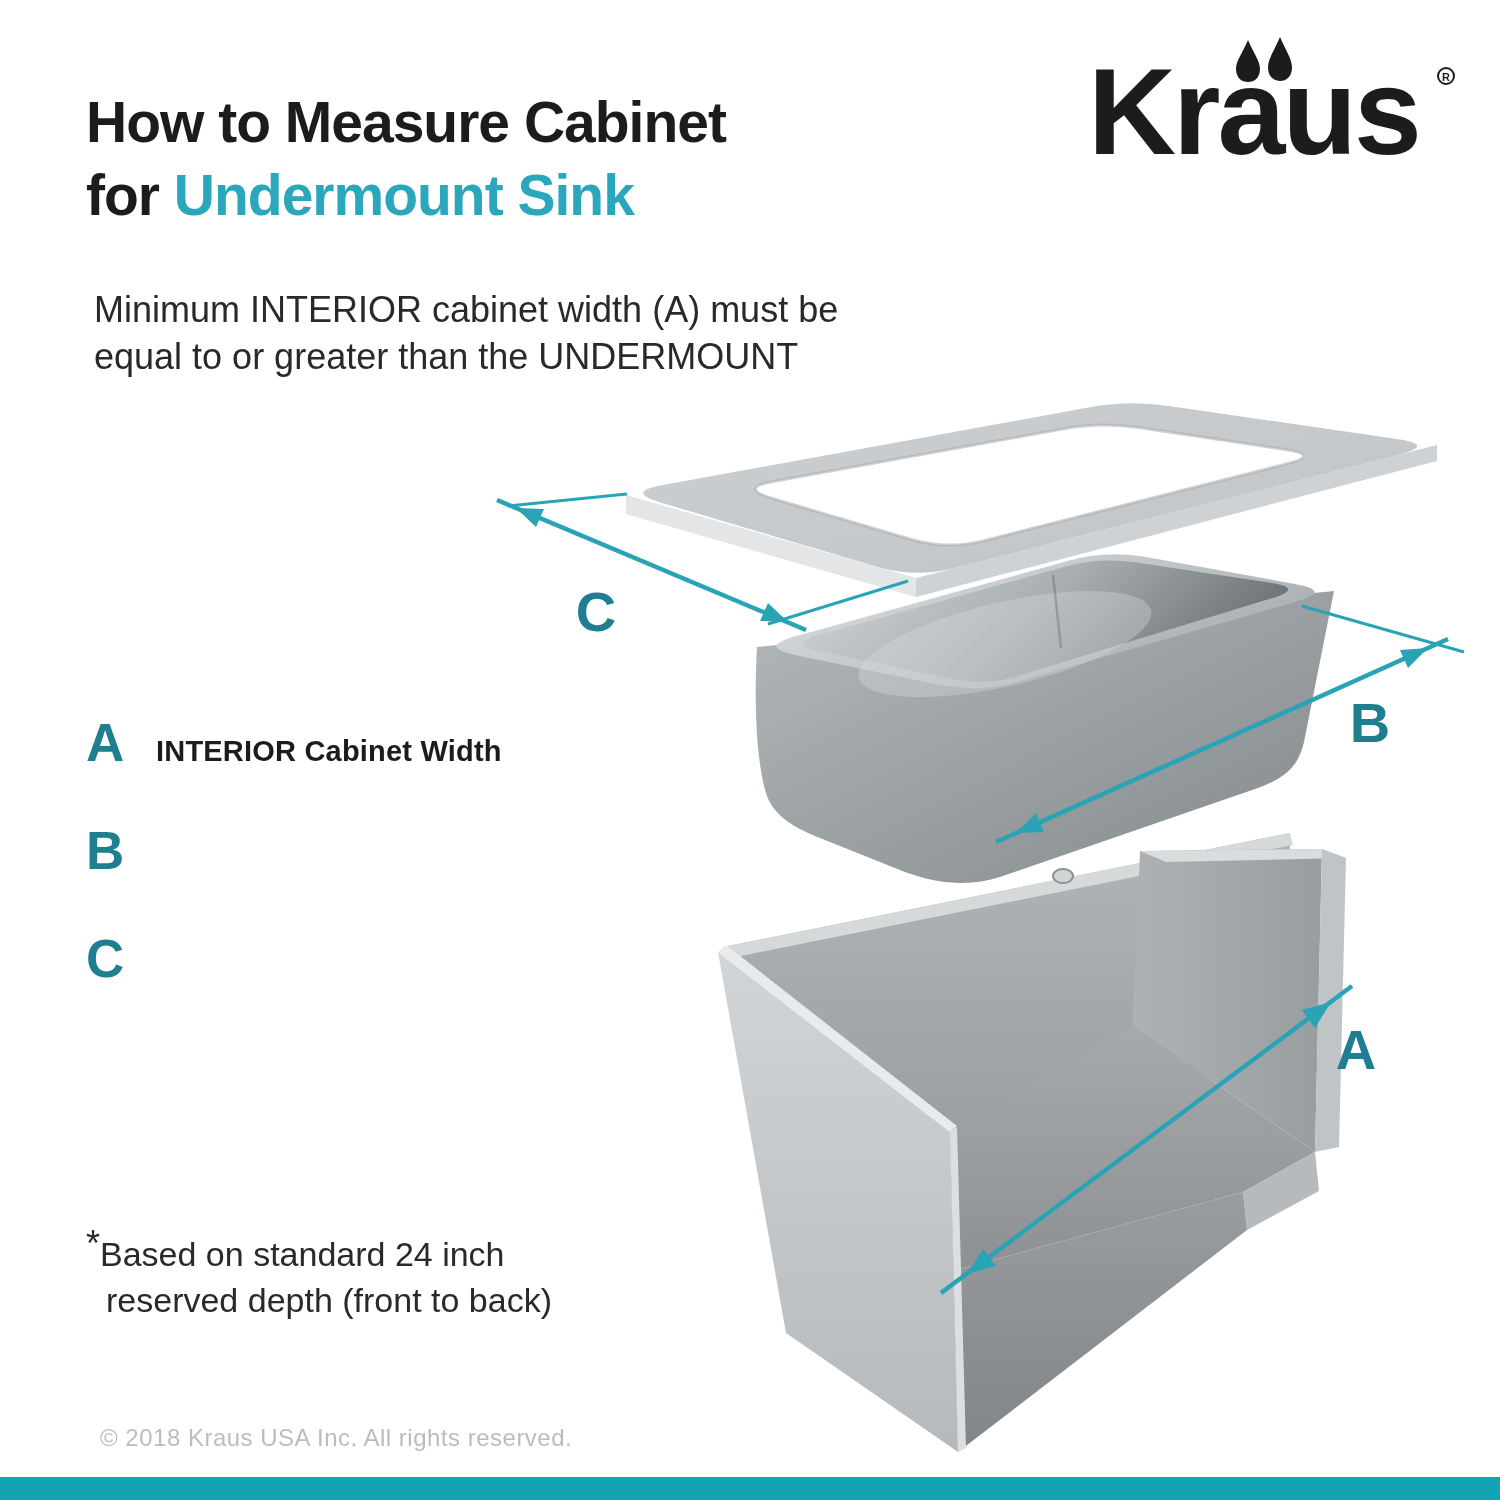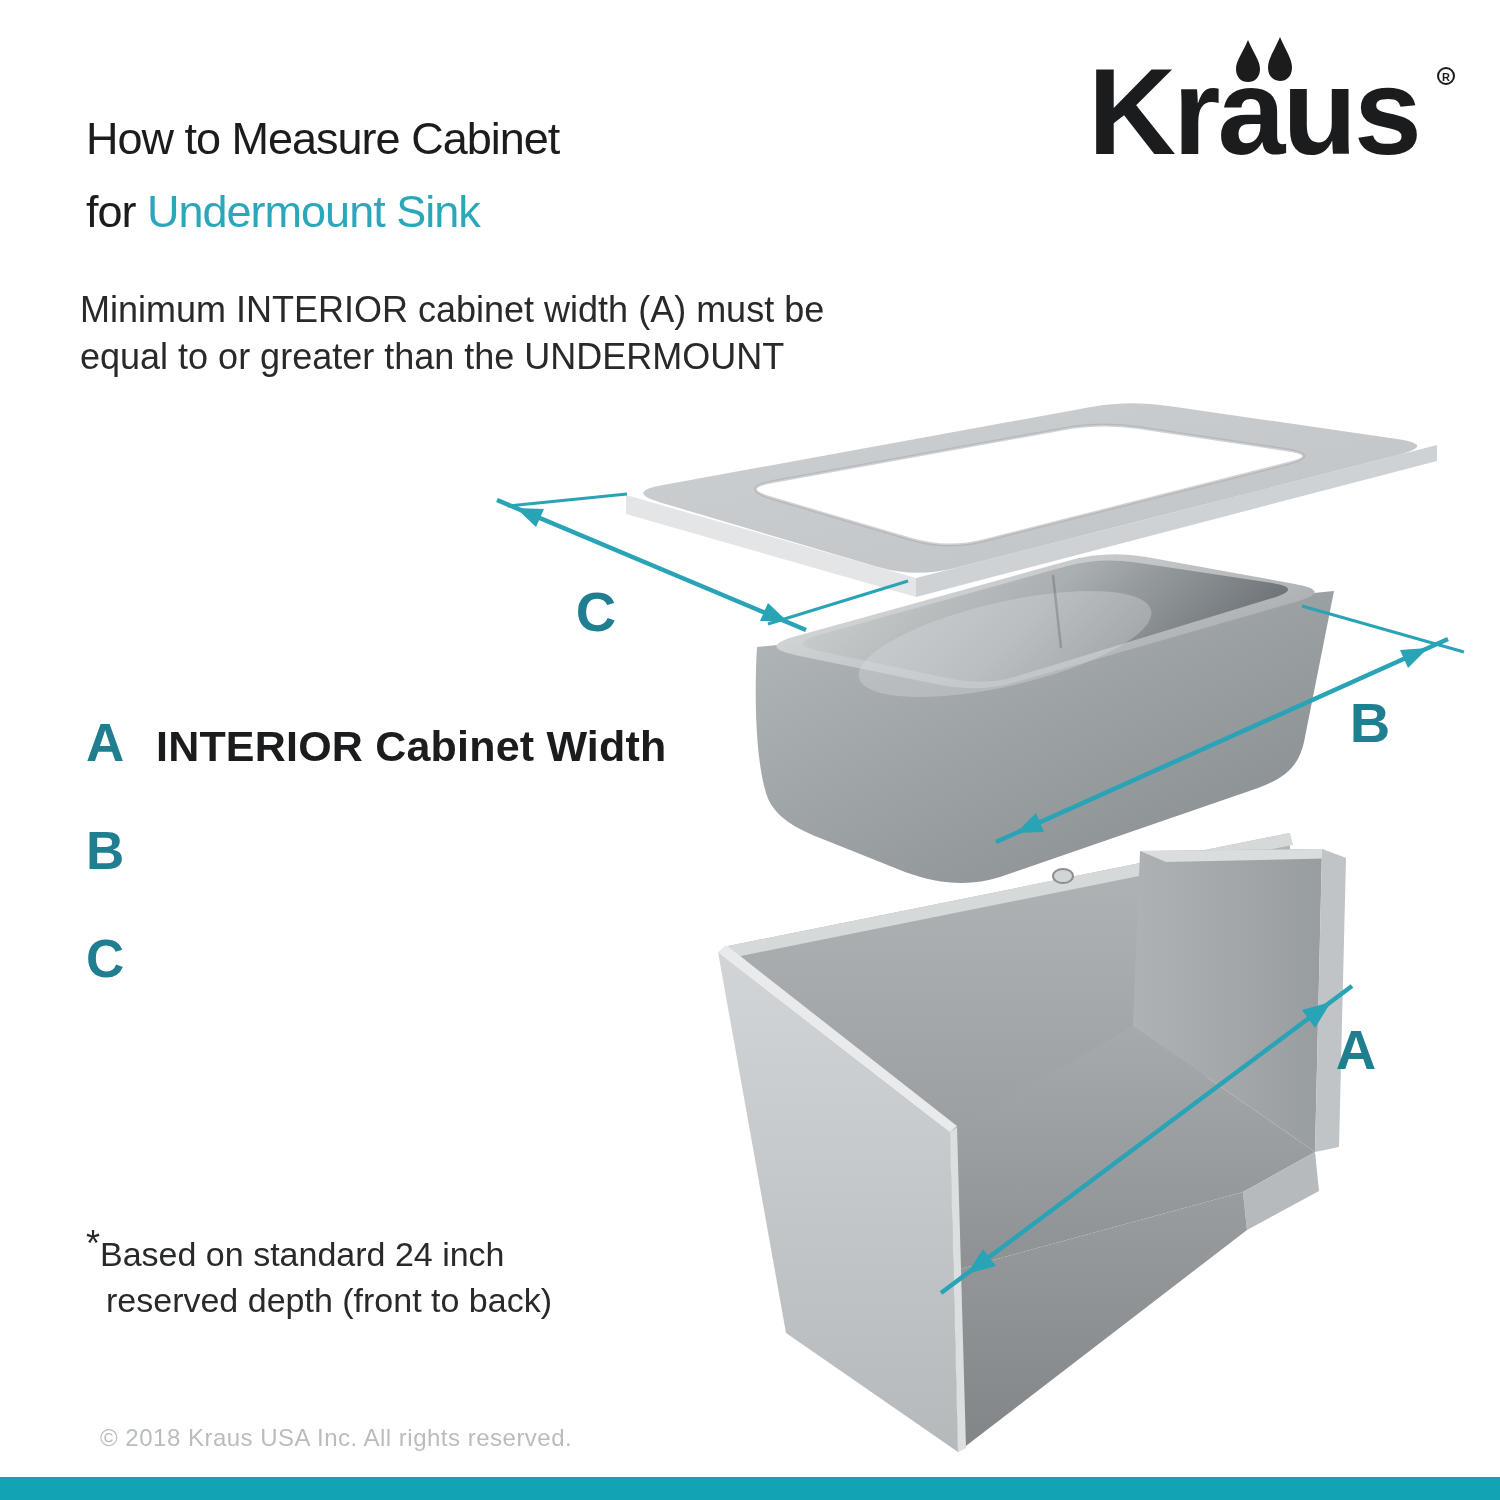--- a/index.html
+++ b/index.html
@@ -10,34 +10,34 @@
     --ink:#1b1c1e;
     --body-ink:#27292b;
     --muted:#b9bdc0;
   }
   html,body{margin:0;padding:0;background:#fff;}
   .canvas{
     position:relative;width:1500px;height:1500px;background:#ffffff;overflow:hidden;
     font-family:"Liberation Sans","DejaVu Sans",sans-serif;
   }
   .title{
-    position:absolute;left:86px;top:102px;
-    font-size:45px;line-height:73px;font-weight:normal;letter-spacing:-1px;color:var(--ink);
+    position:absolute;left:86px;top:86px;
+    font-size:57px;line-height:73px;font-weight:bold;letter-spacing:-1px;color:var(--ink);
   }
   .title .hl{color:var(--teal-title);}
   .paragraph{
-    position:absolute;left:80px;top:286px;
+    position:absolute;left:94px;top:286px;
     font-size:36px;line-height:47px;font-weight:normal;color:var(--body-ink);letter-spacing:0;
   }
   .legend{position:absolute;left:86px;top:712px;width:640px;}
   .legend-row{display:flex;align-items:baseline;height:108px;}
   .legend-letter{
     width:70px;font-size:53px;font-weight:bold;color:var(--teal-letter);flex:0 0 70px;
   }
-  .legend-label{font-size:43px;font-weight:bold;color:var(--ink);letter-spacing:0.2px;}
+  .legend-label{font-size:29px;font-weight:bold;color:var(--ink);letter-spacing:0.2px;}
   .footnote{
     position:absolute;left:86px;top:1231px;font-size:34px;line-height:46px;color:var(--body-ink);
   }
   .footnote .star{position:relative;top:-10px;font-size:36px;}
   .footnote .l2{padding-left:20px;}
   .copyright{
     position:absolute;left:100px;top:1424px;font-size:24px;color:var(--muted);letter-spacing:0.5px;
   }
   .teal-bar{
     position:absolute;left:0;top:1477px;width:1500px;height:23px;background:var(--teal-bar);

